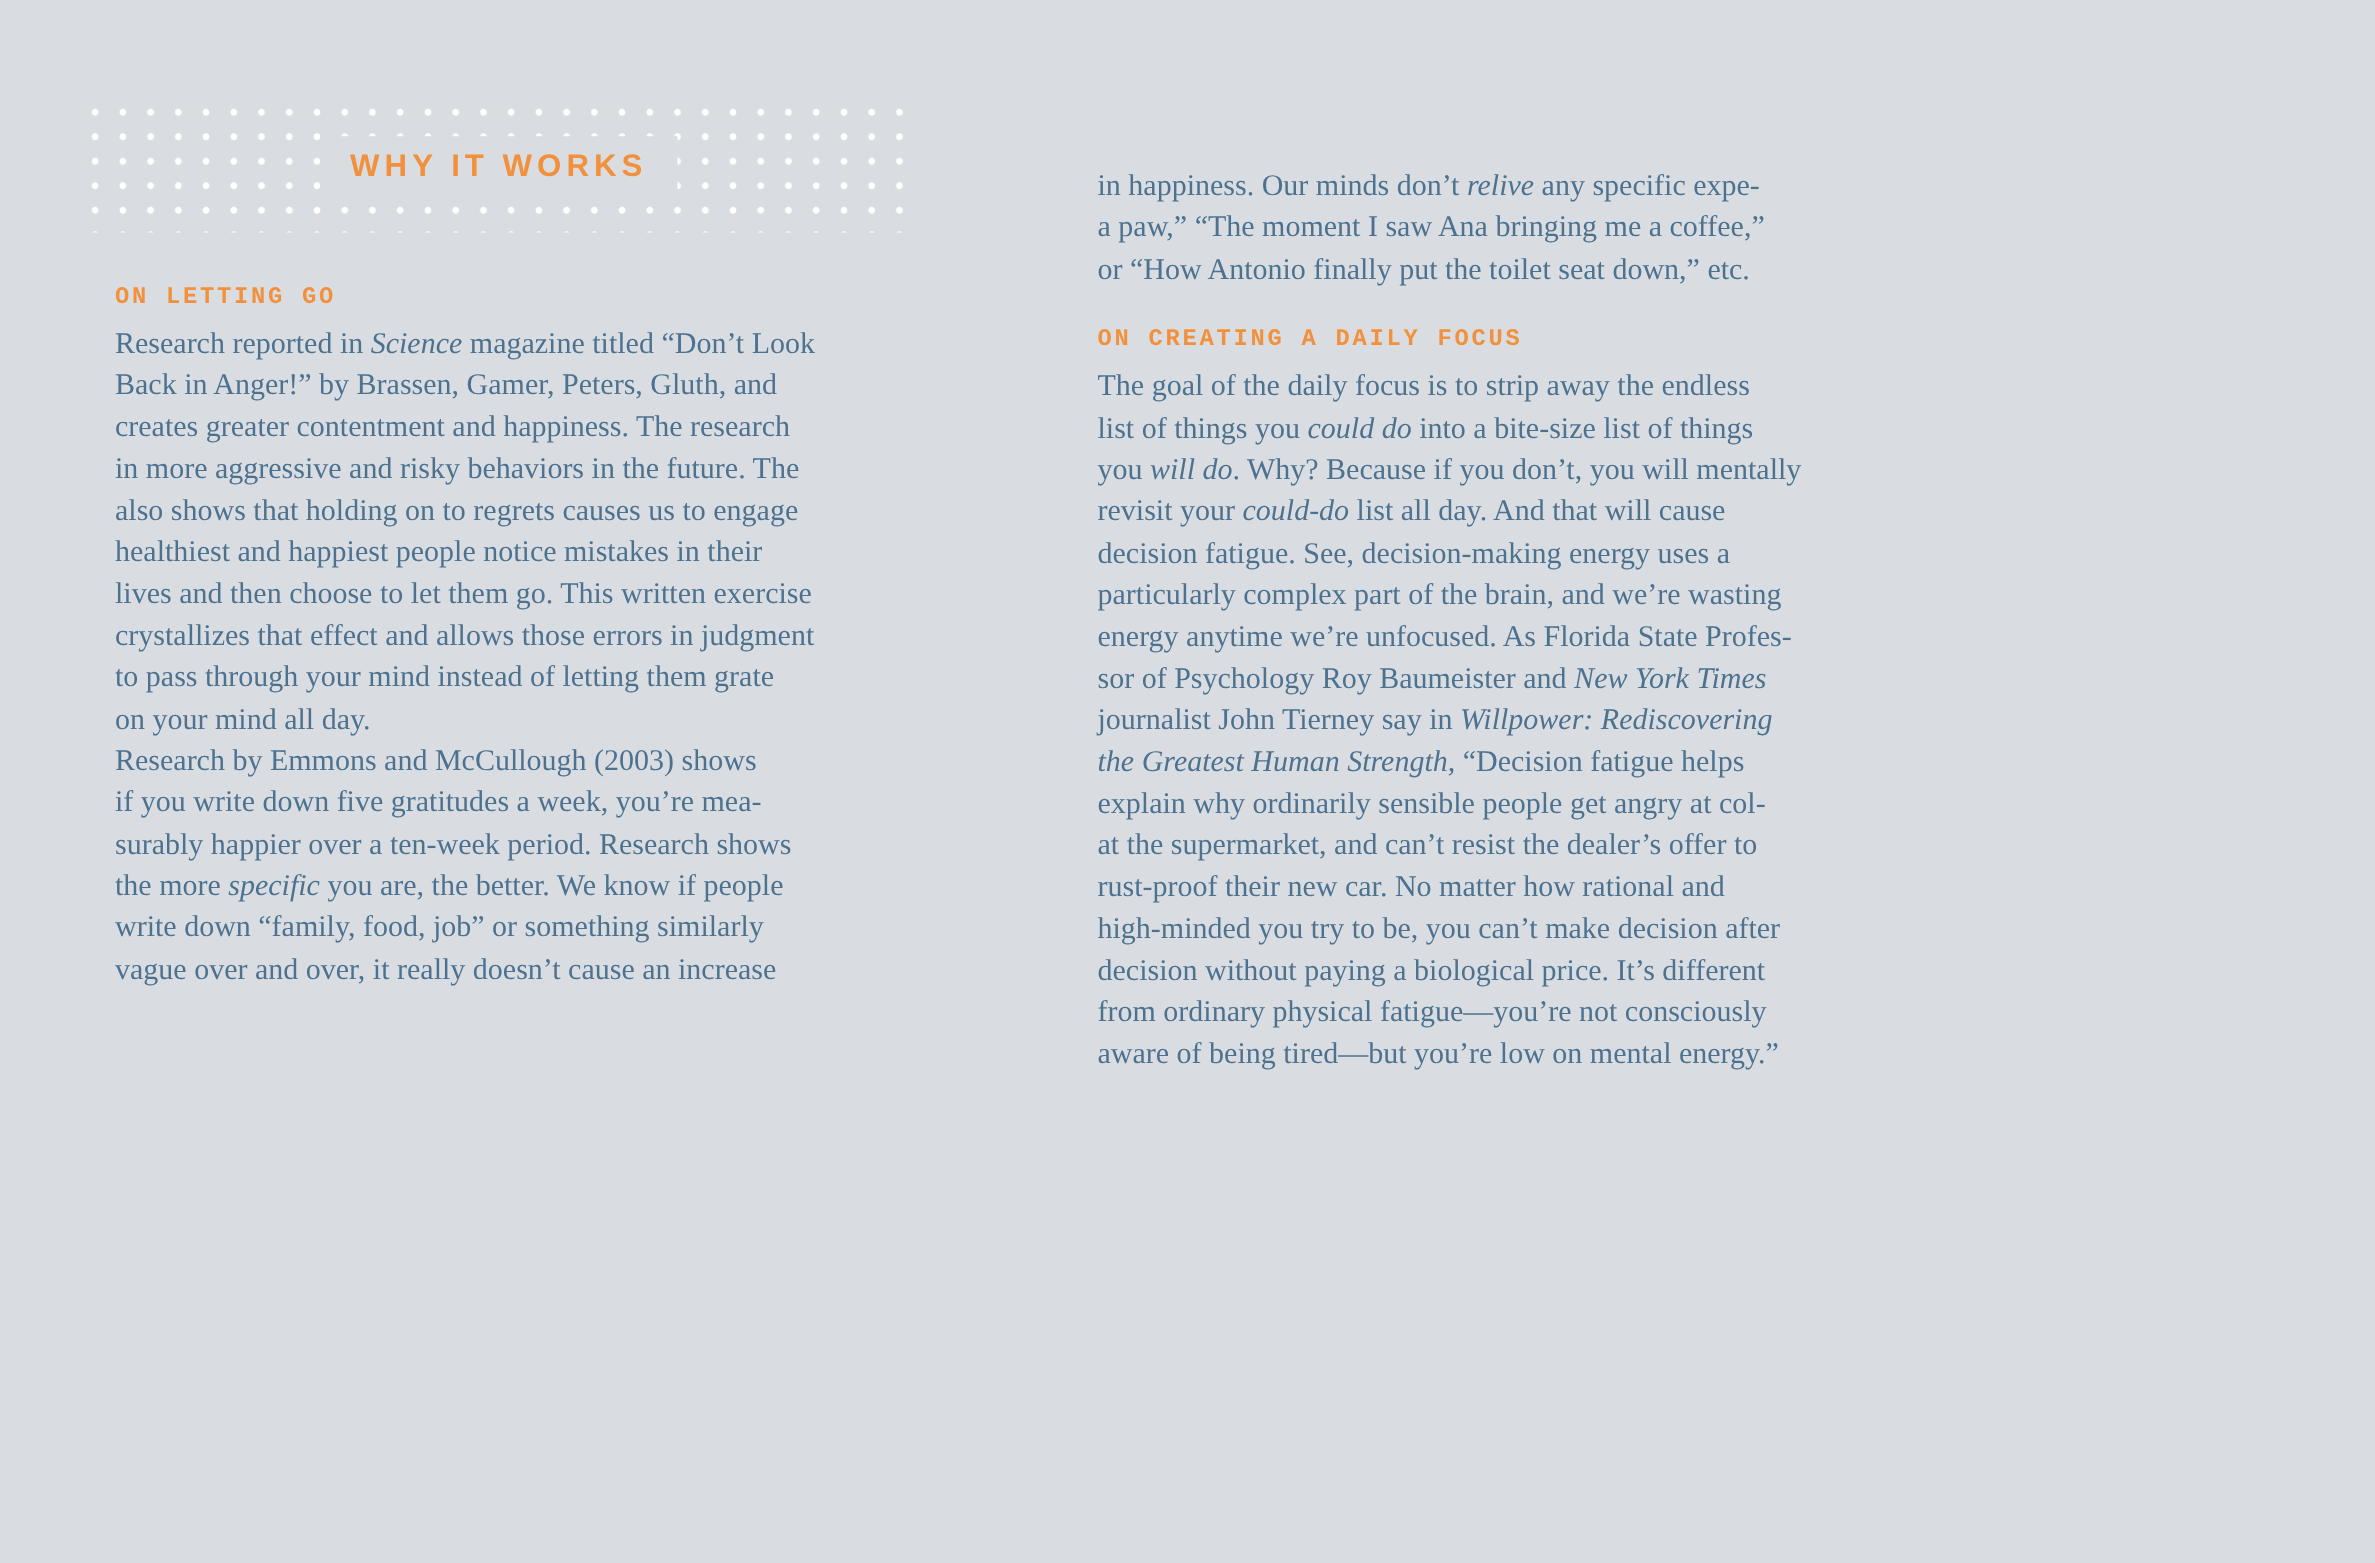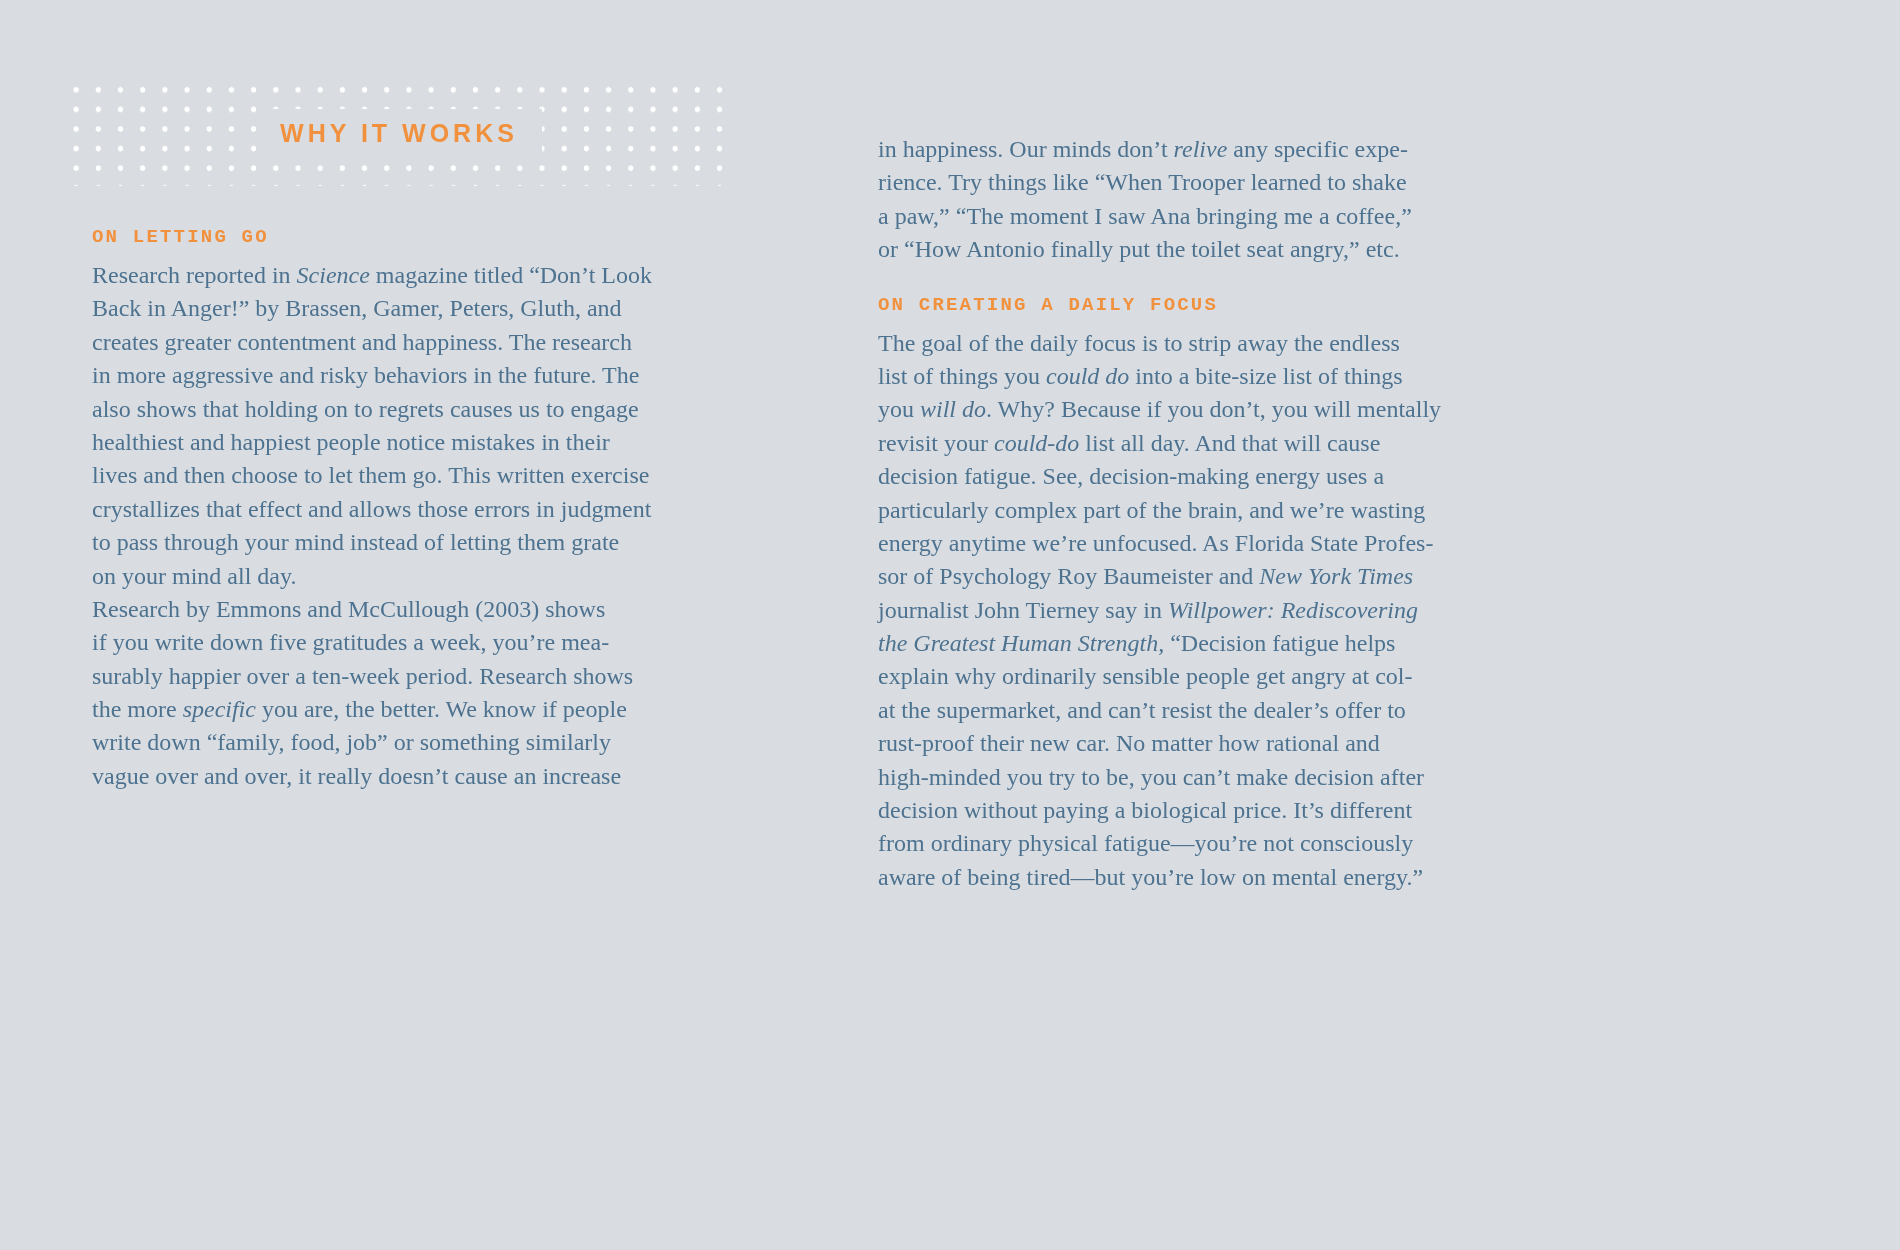--- a/index.html
+++ b/index.html
@@ -111,23 +111,22 @@
           <span class="tl"><span>write down “family, food, job” or something similarly</span></span>
           <span class="tl"><span>vague over and over, it really doesn’t cause an increase</span></span>
         </p>
       </section>
     </div>
 
   <div class="column column-right">
       <section class="section">
         <p class="body-par">
           <span class="tl"><span>in happiness. Our minds don’t </span><em>relive</em><span> any specific expe-</span></span>
-          <span class="tl"><span>rience. Try things like “When Trooper learned to shake</span></span>
           <span class="tl"><span>a paw,” “The moment I saw Ana bringing me a coffee,”</span></span>
-          <span class="tl"><span>or “How Antonio finally put the toilet seat angry,” etc.</span></span>
+          <span class="tl"><span>or “How Antonio finally put the toilet seat down,” etc.</span></span>
         </p>
       </section>
       <section class="section">
         <h2 class="section-heading">ON CREATING A DAILY FOCUS</h2>
         <p class="body-par">
           <span class="tl"><span>The goal of the daily focus is to strip away the endless</span></span>
           <span class="tl"><span>list of things you </span><em>could do</em><span> into a bite-size list of things</span></span>
           <span class="tl"><span>you </span><em>will do</em><span>. Why? Because if you don’t, you will mentally</span></span>
           <span class="tl"><span>revisit your </span><em>could-do</em><span> list all day. And that will cause</span></span>
           <span class="tl"><span>decision fatigue. See, decision-making energy uses a</span></span>

